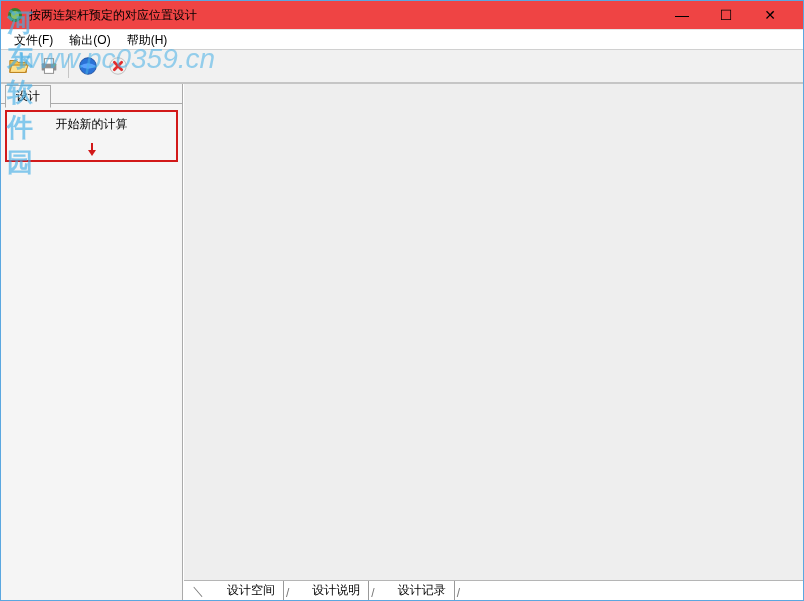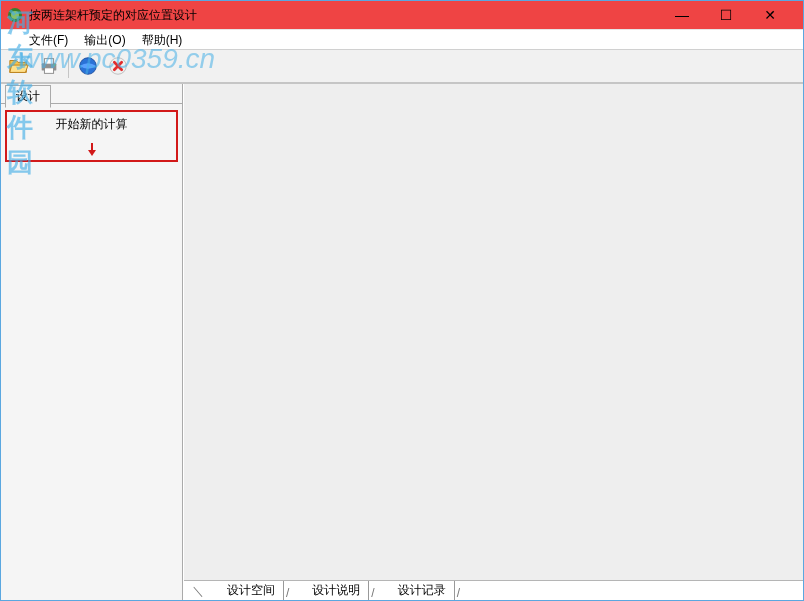--- a/index.html
+++ b/index.html
@@ -7,21 +7,21 @@
   .window { width:804px; height:601px; background:#fff; border:1px solid #5aa7e0; position:relative; display:flex; flex-direction:column; }
   .titlebar { height:28px; background:#ef4444; display:flex; align-items:center; padding:0 11px 0 6px; }
   .app-icon { width:16px; height:16px; margin-right:6px; display:flex; align-items:center; justify-content:center; }
   .app-icon svg { width:16px; height:16px; }
   .title-text { color:#000; font-size:12px; flex:0 0 auto; }
   .title-spacer { flex:1 1 auto; }
   .win-btns { display:flex; height:28px; }
   .win-btn { width:44px; height:28px; display:flex; align-items:center; justify-content:center; }
   .win-glyph { font-size:14px; line-height:1; }
 
-  .menubar { height:20px; background:#fff; display:flex; align-items:center; padding:0 20px; border-top:1px solid #e6e6e6; }
+  .menubar { height:20px; background:#fff; display:flex; align-items:center; padding:0 5px; border-top:1px solid #e6e6e6; }
   .menu-item { padding:0 8px; height:20px; line-height:20px; color:#000; }
 
   .toolbar { height:34px; background:#f1f1f1; border-top:1px solid #d0d0d0; border-bottom:1px solid #c5c5c5; display:flex; align-items:center; padding:0 4px; gap:2px; }
   .tb-btn { width:28px; height:28px; border:1px solid transparent; border-radius:3px; display:flex; align-items:center; justify-content:center; }
   .tb-sep { width:1px; height:24px; background:#c5c5c5; margin:0 3px; }
   .tb-icon { width:22px; height:22px; display:block; }
 
   .client { flex:1 1 auto; display:flex; min-height:0; border-top:1px solid #c5c5c5; }
   .side { width:182px; background:#f5f5f5; border-right:1px solid #aaa; display:flex; flex-direction:column; }
   .side-tabs { height:20px; display:flex; align-items:flex-start; padding-left:4px; border-bottom:1px solid #aaa; }

